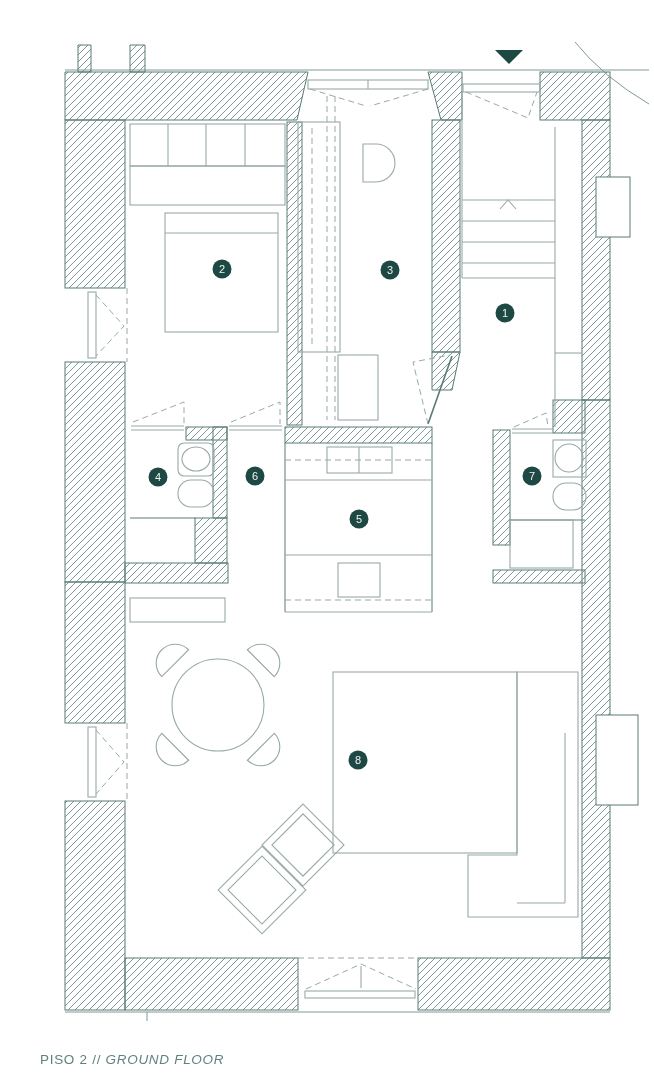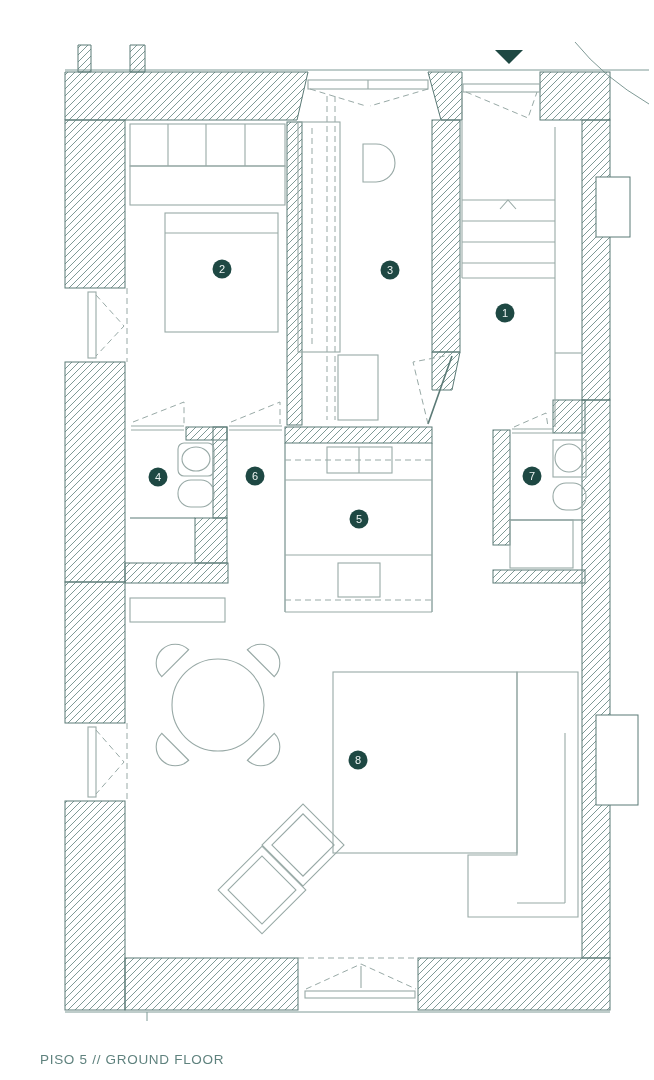--- a/index.html
+++ b/index.html
@@ -27,21 +27,21 @@
   .marker{
     position:absolute;width:19px;height:19px;border-radius:50%;
     background:var(--accent-dark);color:#eef4f3;font-size:11px;line-height:1;
     display:flex;align-items:center;justify-content:center;
     transform:translate(-50%,-50%);
   }
   .caption{
     position:absolute;left:40px;top:1052px;font-size:13.5px;
     color:var(--caption-text);letter-spacing:.7px;white-space:pre;
   }
-  .caption .en{}
+  .caption .en{font-style:italic;}
 </style>
 </head>
 <body>
 
 <div class="stage">
 
   <svg class="plan-svg" width="654" height="1080" viewBox="0 0 654 1080">
     <defs>
       <pattern id="hatchp" patternUnits="userSpaceOnUse" width="7" height="7">
         <path d="M-1.75,1.75 l3.5,-3.5 M0,7 l7,-7 M5.25,8.75 l3.5,-3.5" stroke="#7f9a96" stroke-width="1" fill="none"></path>
@@ -222,15 +222,15 @@
       <div class="marker" style="left: 505px; top: 313px;">1</div>
       <div class="marker" style="left: 222px; top: 269px;">2</div>
       <div class="marker" style="left: 390px; top: 270px;">3</div>
       <div class="marker" style="left: 158px; top: 477px;">4</div>
       <div class="marker" style="left: 359px; top: 519px;">5</div>
       <div class="marker" style="left: 255px; top: 476px;">6</div>
       <div class="marker" style="left: 532px; top: 476px;">7</div>
       <div class="marker" style="left: 358px; top: 760px;">8</div>
     </div>
 
-  <div class="caption"><span>PISO 5</span><span> </span><span>//</span><span> </span><span class="en">GROUND FLOOR</span></div>
+  <div class="caption"><span>PISO 2</span><span> </span><span>//</span><span> </span><span class="en">GROUND FLOOR</span></div>
 
 </div>
 
 </body></html>

